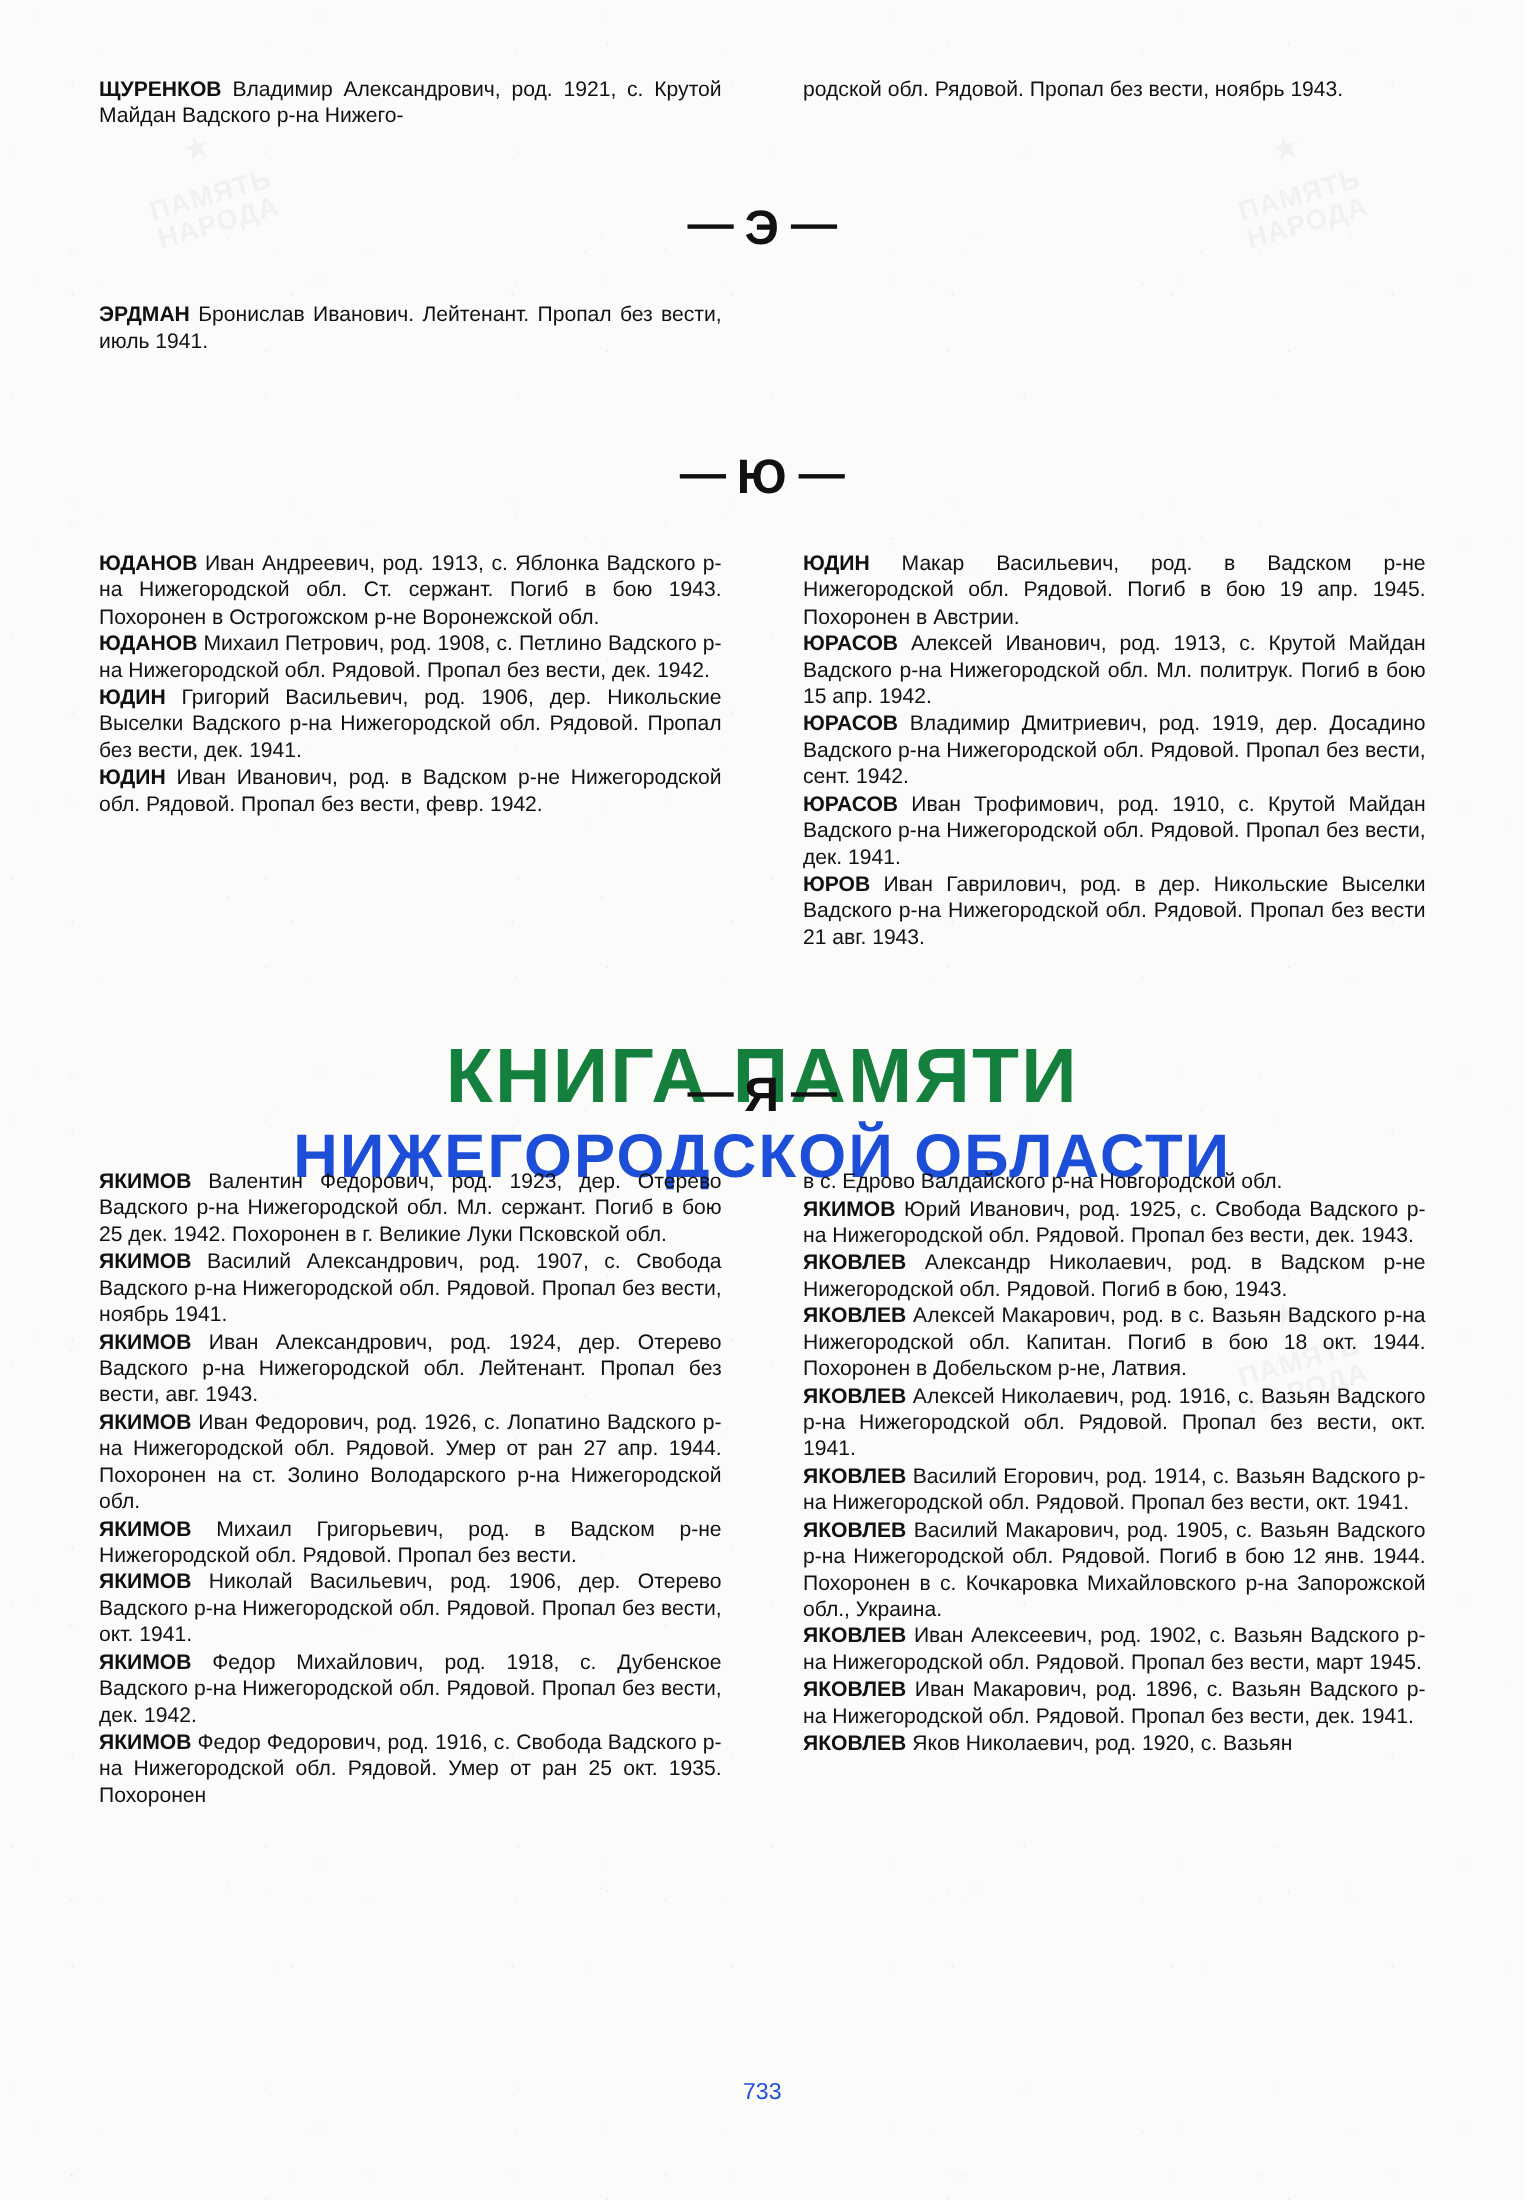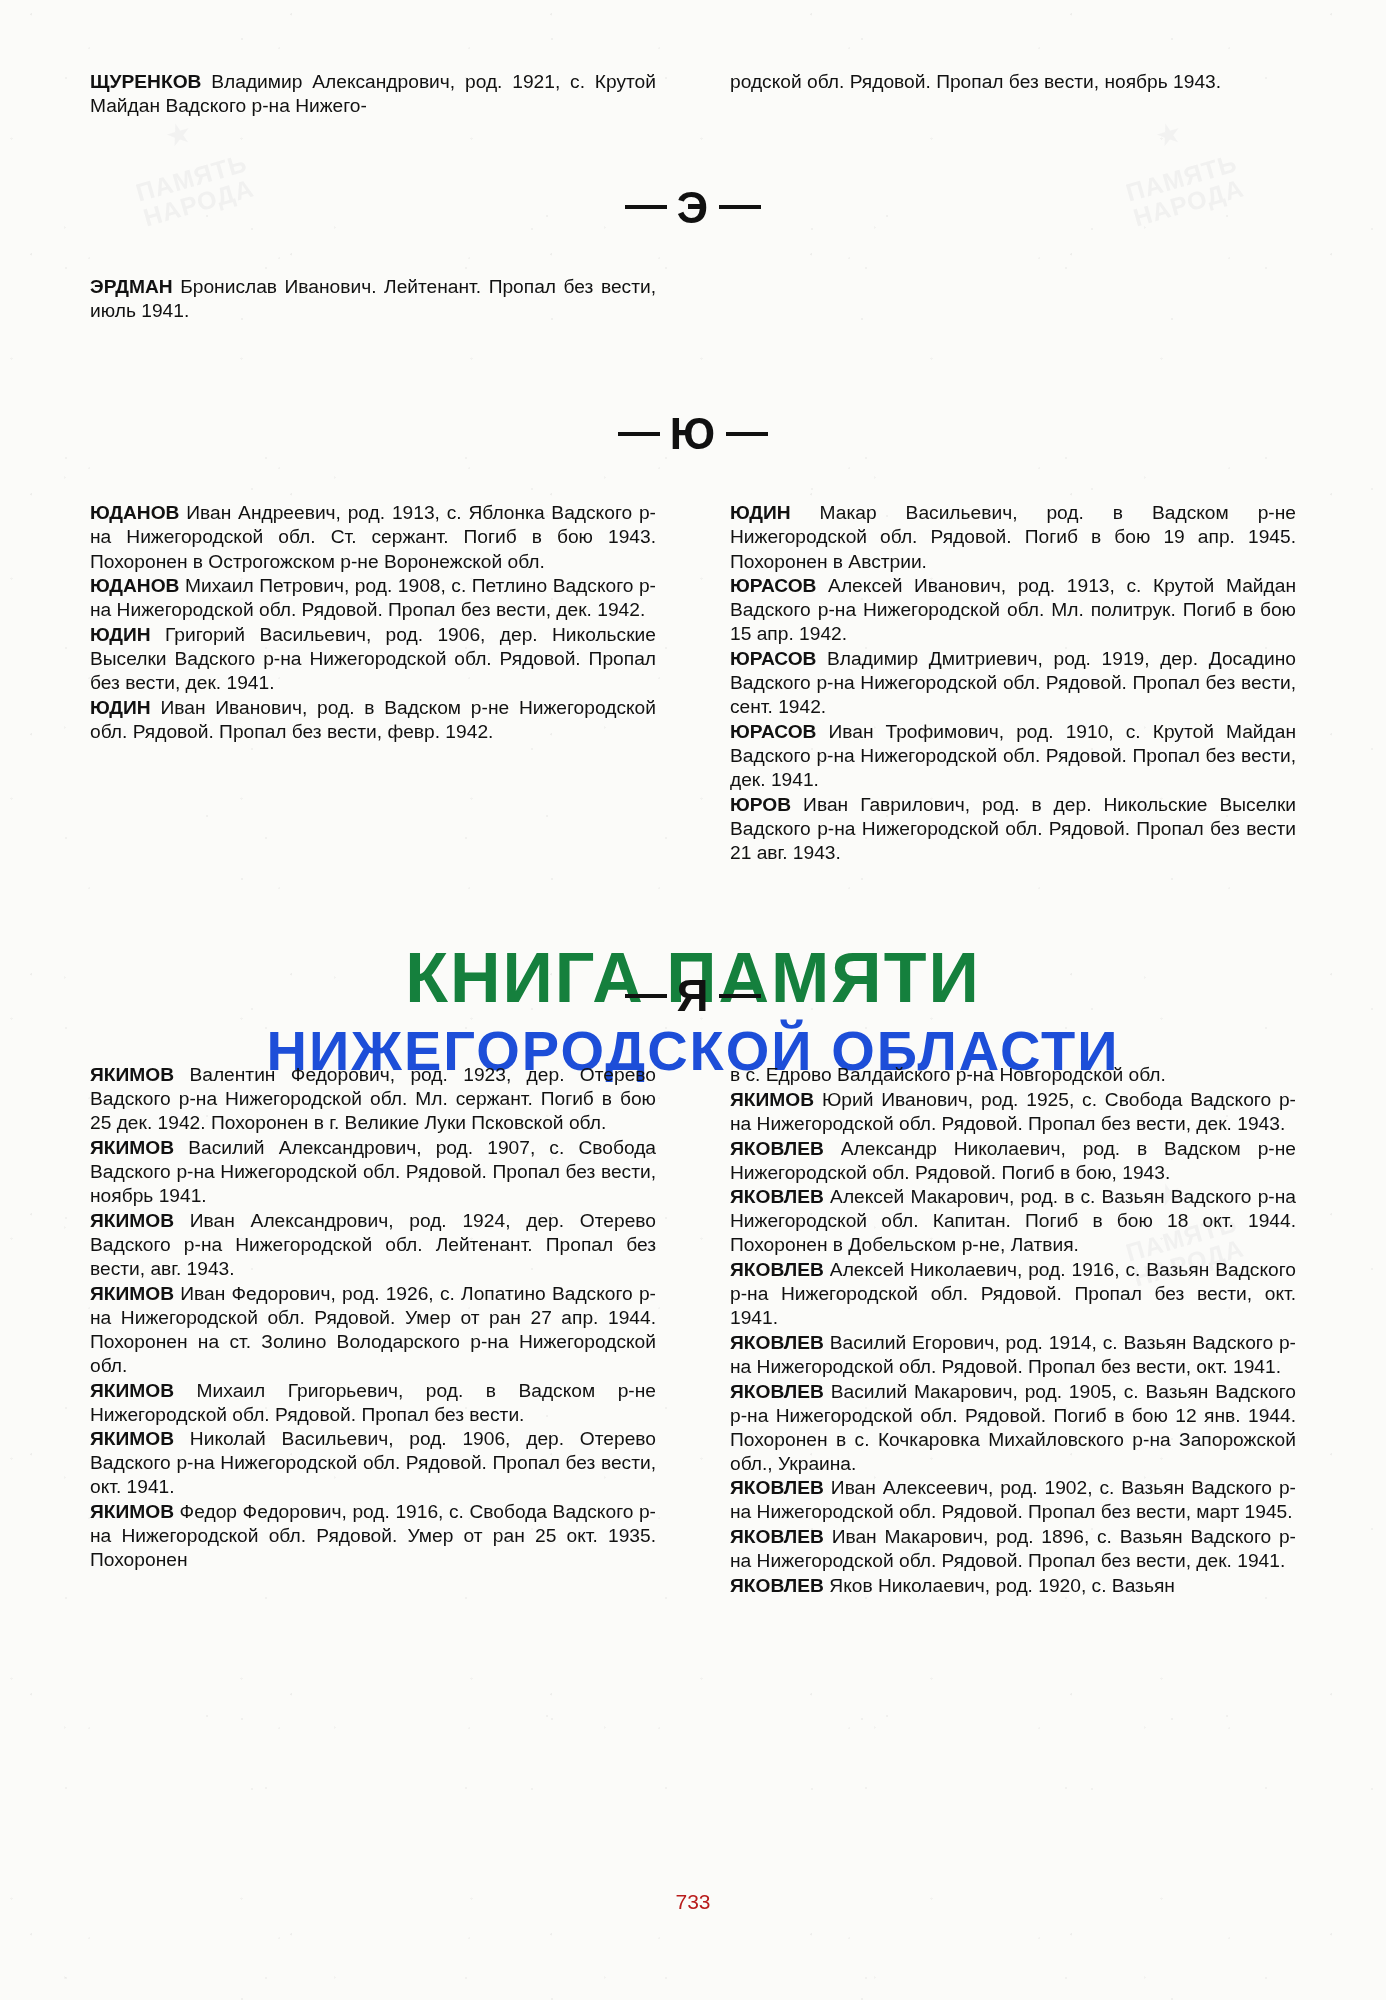--- a/index.html
+++ b/index.html
@@ -144,21 +144,21 @@
   .spacer-md { height: 42px; }
   .spacer-lg { height: 64px; }
 
   .pagenum {
     position: absolute;
     left: 0;
     right: 0;
     top: 1890px;
     text-align: center;
     font-size: 21px;
-    color: #b91c1c;
+    color: #1d4ed8;
   }
 </style>
 </head>
 <body>
 
 <div class="page">
   <div class="speckle"></div>
 
   <div class="wm-round" id="wm-tl">
     <div class="wm-inner">
@@ -246,20 +246,21 @@
     <div class="spacer-md"></div>
 
     <div class="cols">
       <div class="col">
         <p class="entry"><b>ЯКИМОВ</b><span> Валентин Федорович, род. 1923, дер. Отерево Вадского р-на Нижегородской обл. Мл. сержант. Погиб в бою 25 дек. 1942. Похоронен в г. Великие Луки Псковской обл.</span></p>
         <p class="entry"><b>ЯКИМОВ</b><span> Василий Александрович, род. 1907, с. Свобода Вадского р-на Нижегородской обл. Рядовой. Пропал без вести, ноябрь 1941.</span></p>
         <p class="entry"><b>ЯКИМОВ</b><span> Иван Александрович, род. 1924, дер. Отерево Вадского р-на Нижегородской обл. Лейтенант. Пропал без вести, авг. 1943.</span></p>
         <p class="entry"><b>ЯКИМОВ</b><span> Иван Федорович, род. 1926, с. Лопатино Вадского р-на Нижегородской обл. Рядовой. Умер от ран 27 апр. 1944. Похоронен на ст. Золино Володарского р-на Нижегородской обл.</span></p>
         <p class="entry"><b>ЯКИМОВ</b><span> Михаил Григорьевич, род. в Вадском р-не Нижегородской обл. Рядовой. Пропал без вести.</span></p>
         <p class="entry"><b>ЯКИМОВ</b><span> Николай Васильевич, род. 1906, дер. Отерево Вадского р-на Нижегородской обл. Рядовой. Пропал без вести, окт. 1941.</span></p>
+        <p class="entry"><b>ЯКИМОВ</b><span> Федор Михайлович, род. 1918, с. Дубенское Вадского р-на Нижегородской обл. Рядовой. Пропал без вести, дек. 1942.</span></p>
         <p class="entry"><b>ЯКИМОВ</b><span> Федор Федорович, род. 1916, с. Свобода Вадского р-на Нижегородской обл. Рядовой. Умер от ран 25 окт. 1935. Похоронен</span></p>
       </div>
       <div class="col">
         <p class="entry"><span>в с. Едрово Валдайского р-на Новгородской обл.</span></p>
         <p class="entry"><b>ЯКИМОВ</b><span> Юрий Иванович, род. 1925, с. Свобода Вадского р-на Нижегородской обл. Рядовой. Пропал без вести, дек. 1943.</span></p>
         <p class="entry"><b>ЯКОВЛЕВ</b><span> Александр Николаевич, род. в Вадском р-не Нижегородской обл. Рядовой. Погиб в бою, 1943.</span></p>
         <p class="entry"><b>ЯКОВЛЕВ</b><span> Алексей Макарович, род. в с. Вазьян Вадского р-на Нижегородской обл. Капитан. Погиб в бою 18 окт. 1944. Похоронен в Добельском р-не, Латвия.</span></p>
         <p class="entry"><b>ЯКОВЛЕВ</b><span> Алексей Николаевич, род. 1916, с. Вазьян Вадского р-на Нижегородской обл. Рядовой. Пропал без вести, окт. 1941.</span></p>
         <p class="entry"><b>ЯКОВЛЕВ</b><span> Василий Егорович, род. 1914, с. Вазьян Вадского р-на Нижегородской обл. Рядовой. Пропал без вести, окт. 1941.</span></p>
         <p class="entry"><b>ЯКОВЛЕВ</b><span> Василий Макарович, род. 1905, с. Вазьян Вадского р-на Нижегородской обл. Рядовой. Погиб в бою 12 янв. 1944. Похоронен в с. Кочкаровка Михайловского р-на Запорожской обл., Украина.</span></p>

